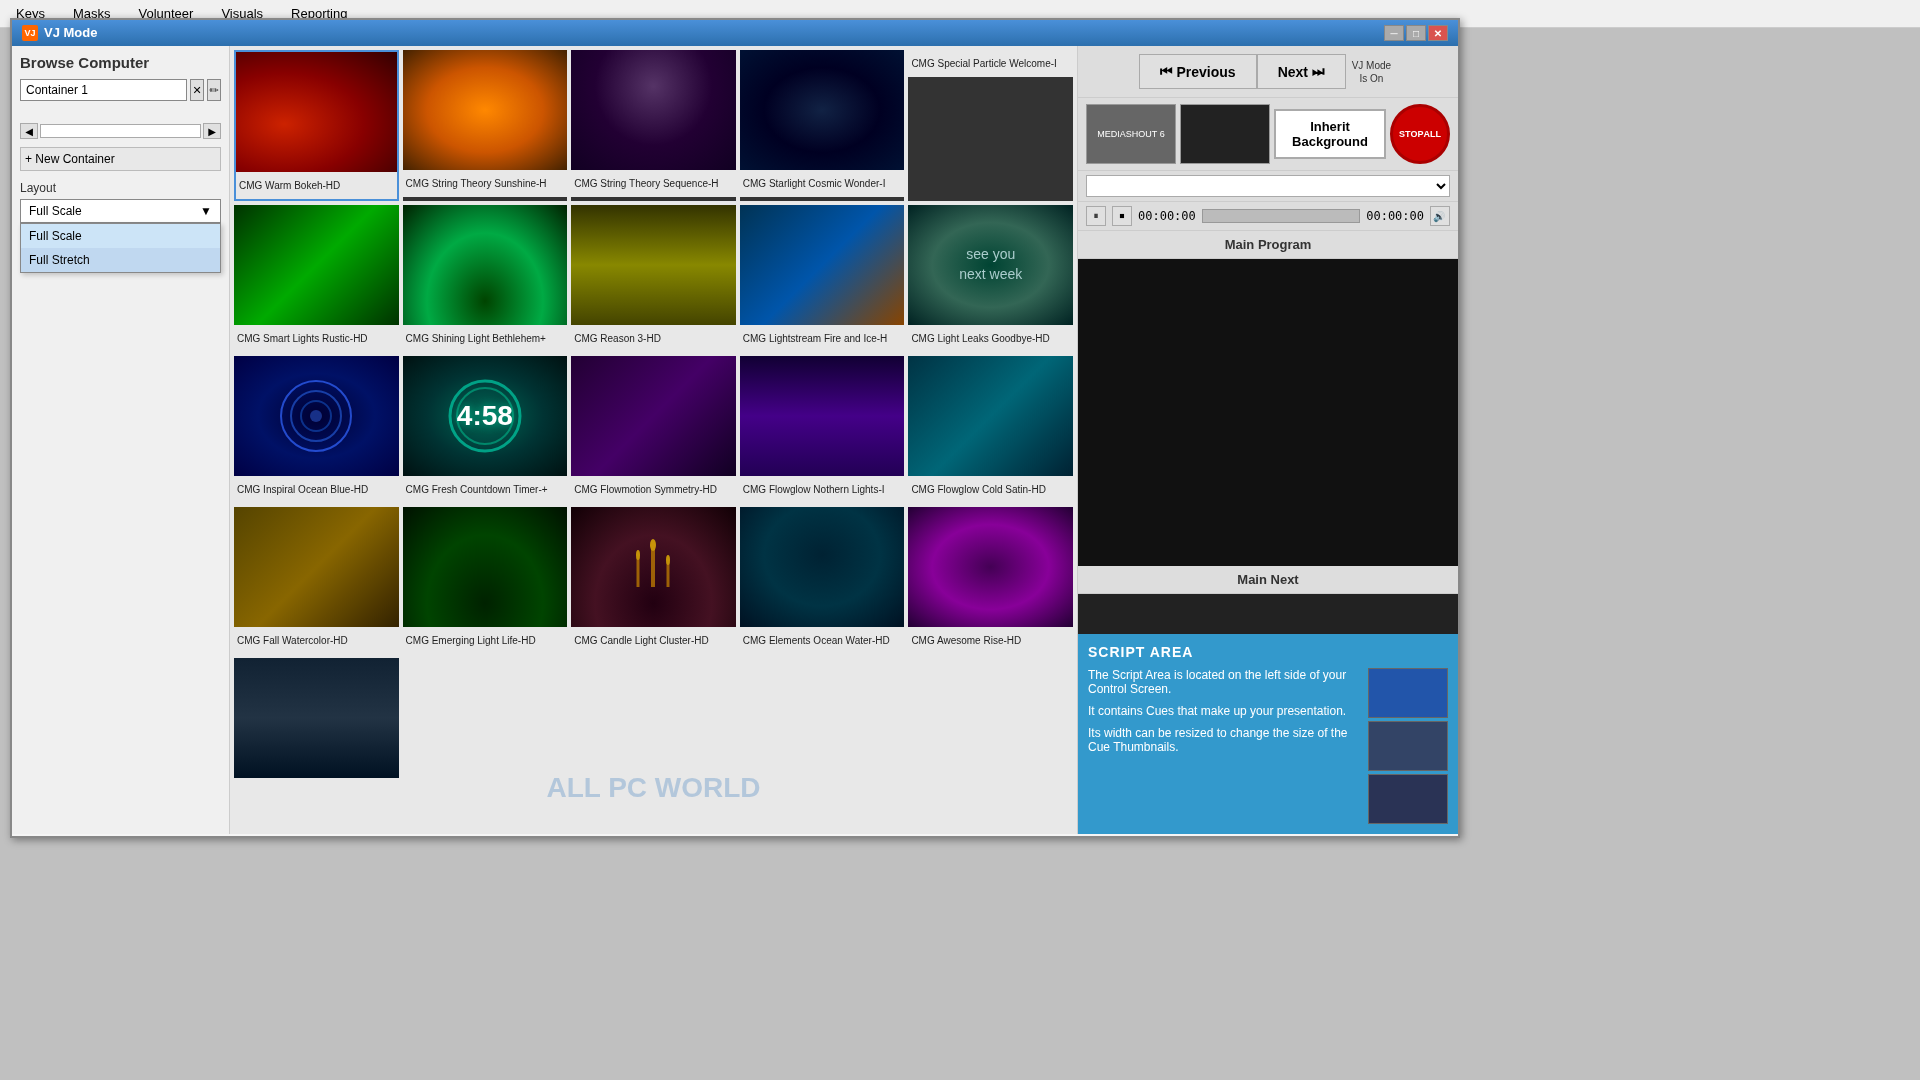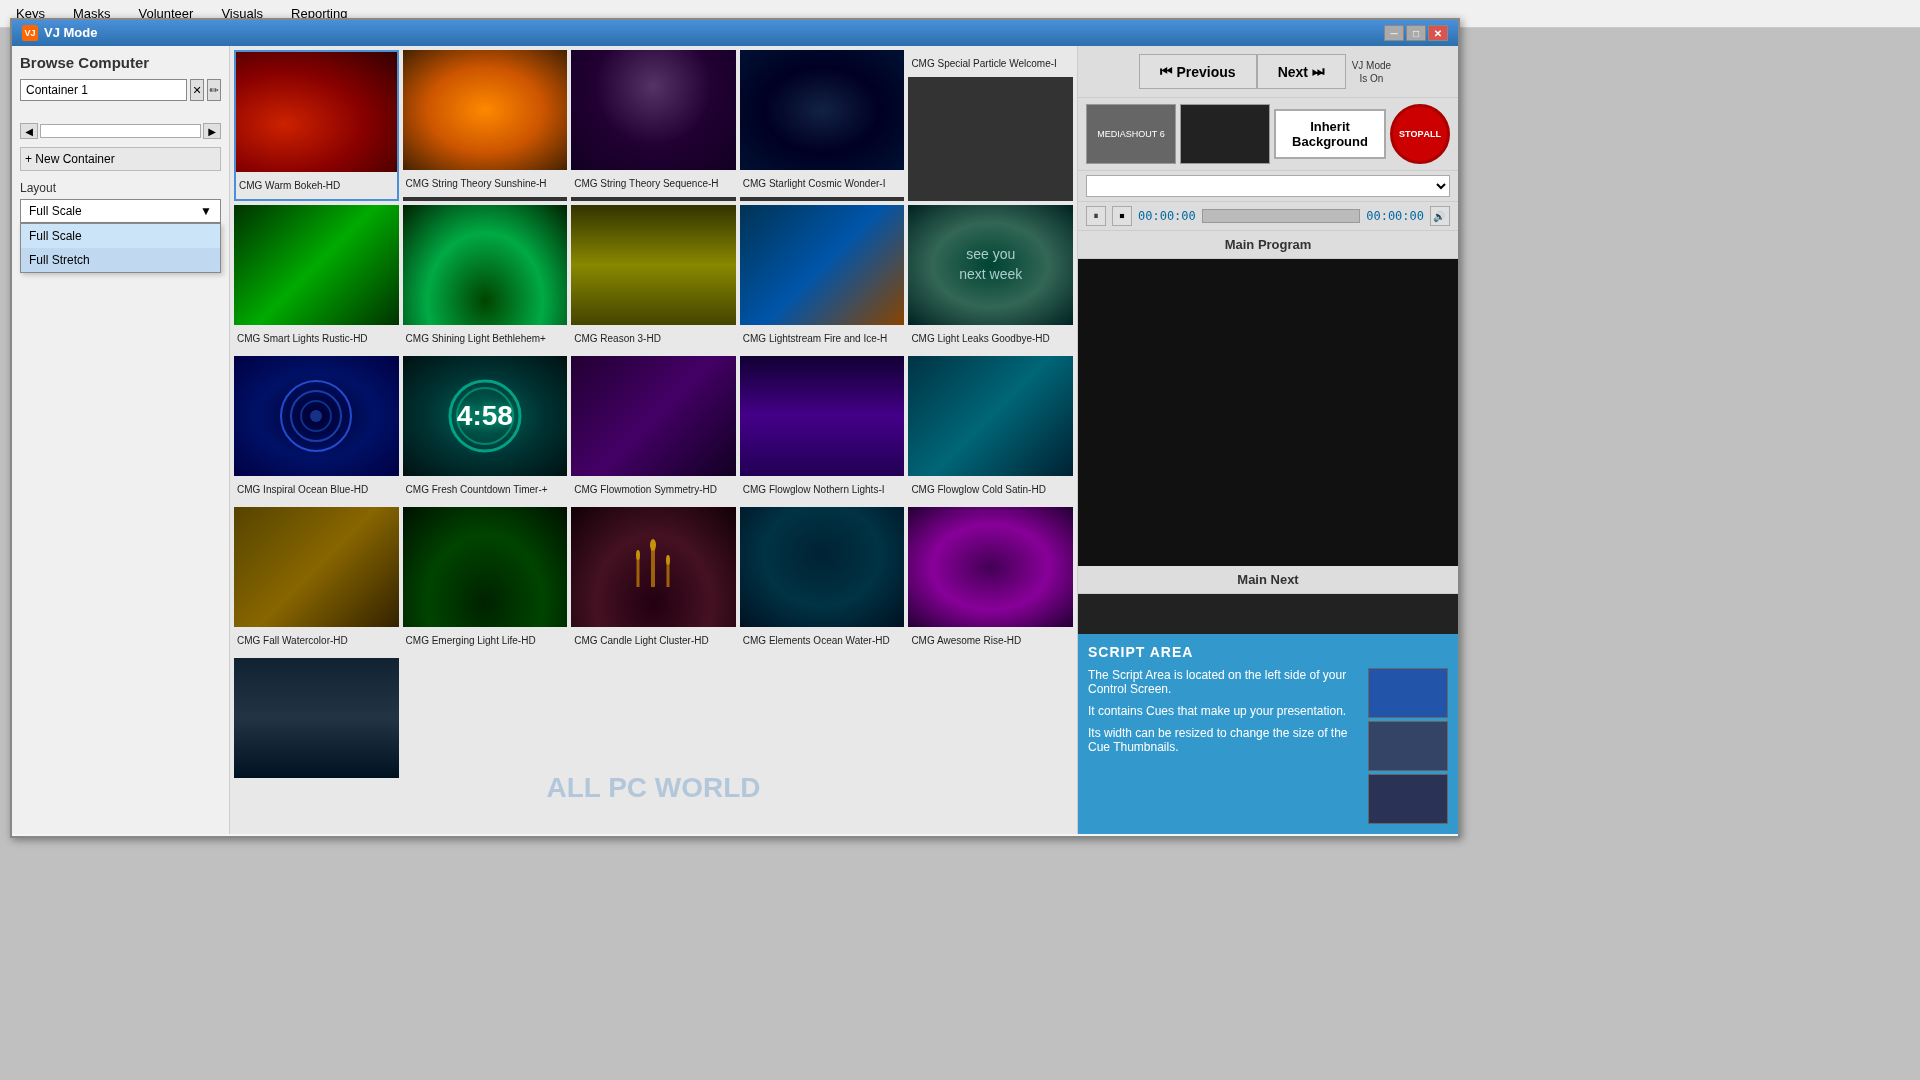--- a/index.html
+++ b/index.html
@@ -54,21 +54,21 @@
     .transport-btn { display: flex; align-items: center; gap: 4px; padding: 8px 20px; background: #e0e0e0; border: 1px solid #aaa; cursor: pointer; font-size: 14px; font-weight: bold; }
     .vj-mode-label { font-size: 10px; text-align: center; color: #333; padding: 2px 6px; line-height: 1.3; }
     .preview-thumb-row { display: flex; gap: 4px; padding: 6px 8px; background: #ddd; border-bottom: 1px solid #ccc; align-items: center; }
     .preview-thumb { width: 90px; height: 60px; background: #666; border: 1px solid #999; display: flex; align-items: center; justify-content: center; cursor: pointer; }
     .preview-thumb.black { background: #222; }
     .inherit-btn { flex: 1; background: white; border: 2px solid #aaa; padding: 8px; font-size: 13px; font-weight: bold; text-align: center; cursor: pointer; }
     .stop-btn { width: 60px; height: 60px; background: #cc0000; border-radius: 50%; display: flex; flex-direction: row; align-items: center; justify-content: center; color: white; font-size: 9px; font-weight: bold; cursor: pointer; border: 3px solid #aa0000; }
 
     .timecode-row { display: flex; align-items: center; gap: 6px; padding: 4px 8px; background: #ddd; border-bottom: 1px solid #ccc; }
     .transport-ctrl-btn { width: 20px; height: 20px; background: #e0e0e0; border: 1px solid #aaa; cursor: pointer; display: flex; align-items: center; justify-content: center; font-size: 10px; }
-    .timecode { font-size: 12px; color: #0369a1; font-family: monospace; }
+    .timecode { font-size: 12px; color: #000000; font-family: monospace; }
     .progress-bar { flex: 1; height: 14px; background: #bbb; border: 1px solid #999; }
     .volume-btn { width: 20px; height: 20px; background: #e0e0e0; border: 1px solid #aaa; cursor: pointer; display: flex; align-items: center; justify-content: center; font-size: 10px; }
 
     .dropdown-row { padding: 4px 8px; background: #ddd; border-bottom: 1px solid #ccc; }
     .dropdown-select { width: 100%; padding: 3px; border: 1px solid #aaa; background: white; font-size: 11px; }
 
     .section-title { padding: 6px 8px; font-size: 13px; font-weight: bold; color: #333; background: #ddd; border-bottom: 1px solid #ccc; text-align: center; }
     .main-program-area { background: #111; flex: 1; min-height: 120px; }
     .main-next-area { background: #222; min-height: 40px; }
 

